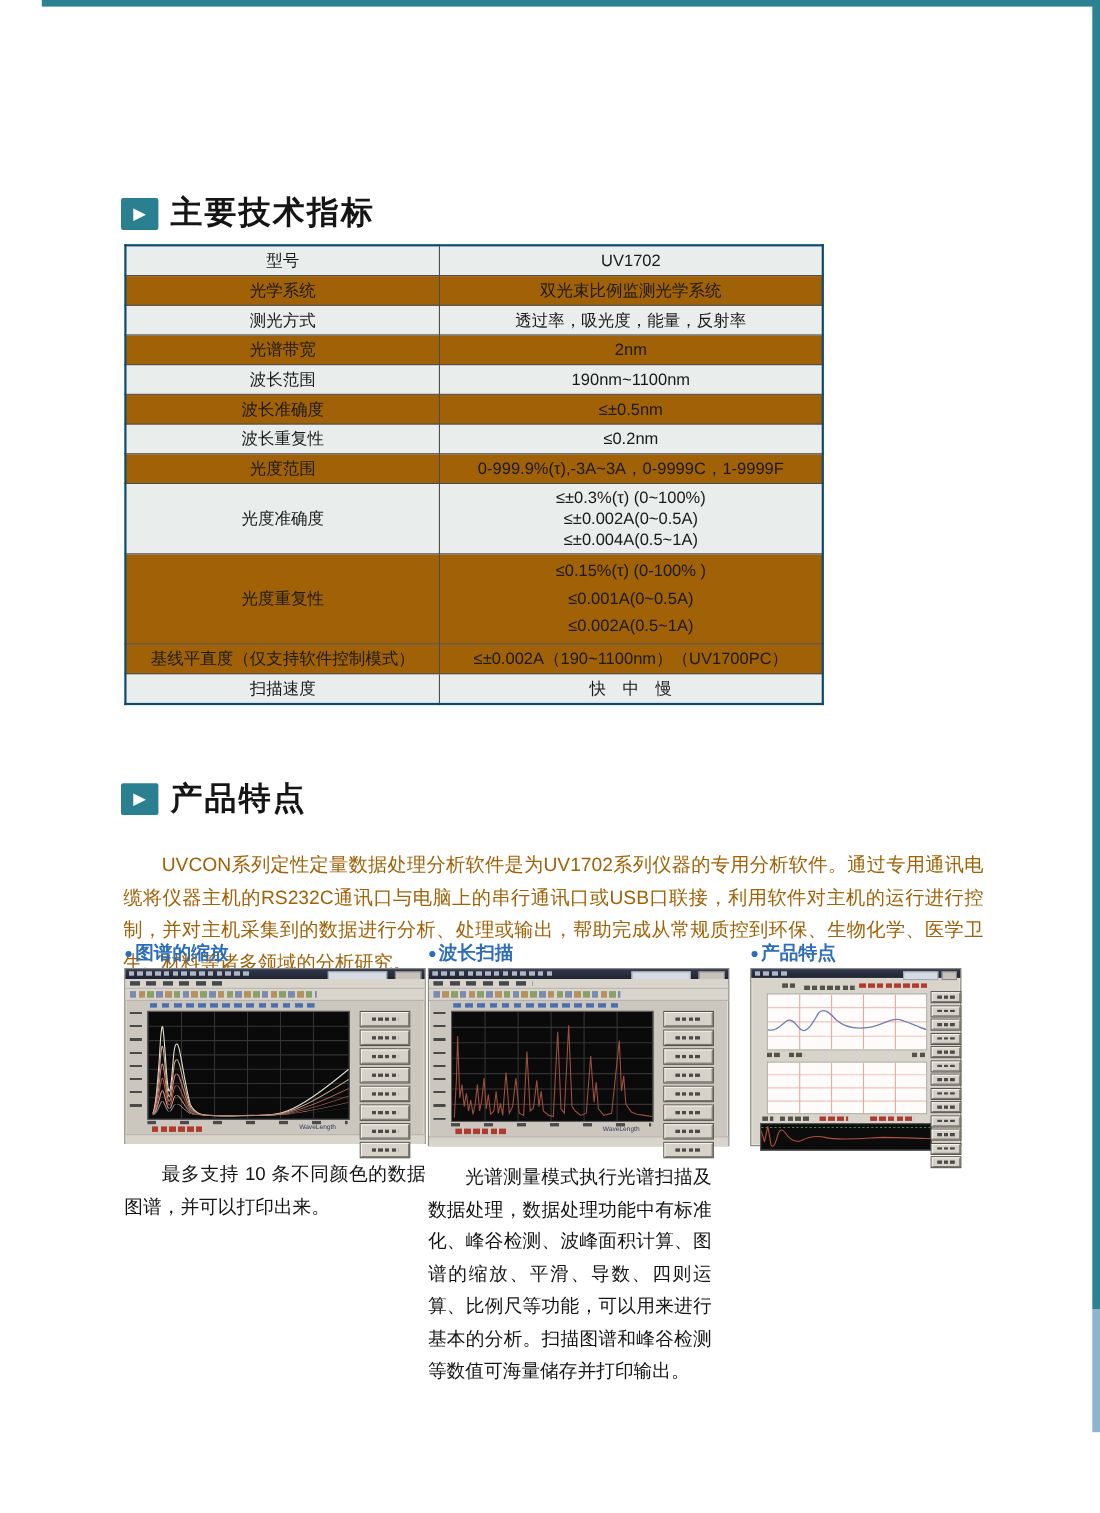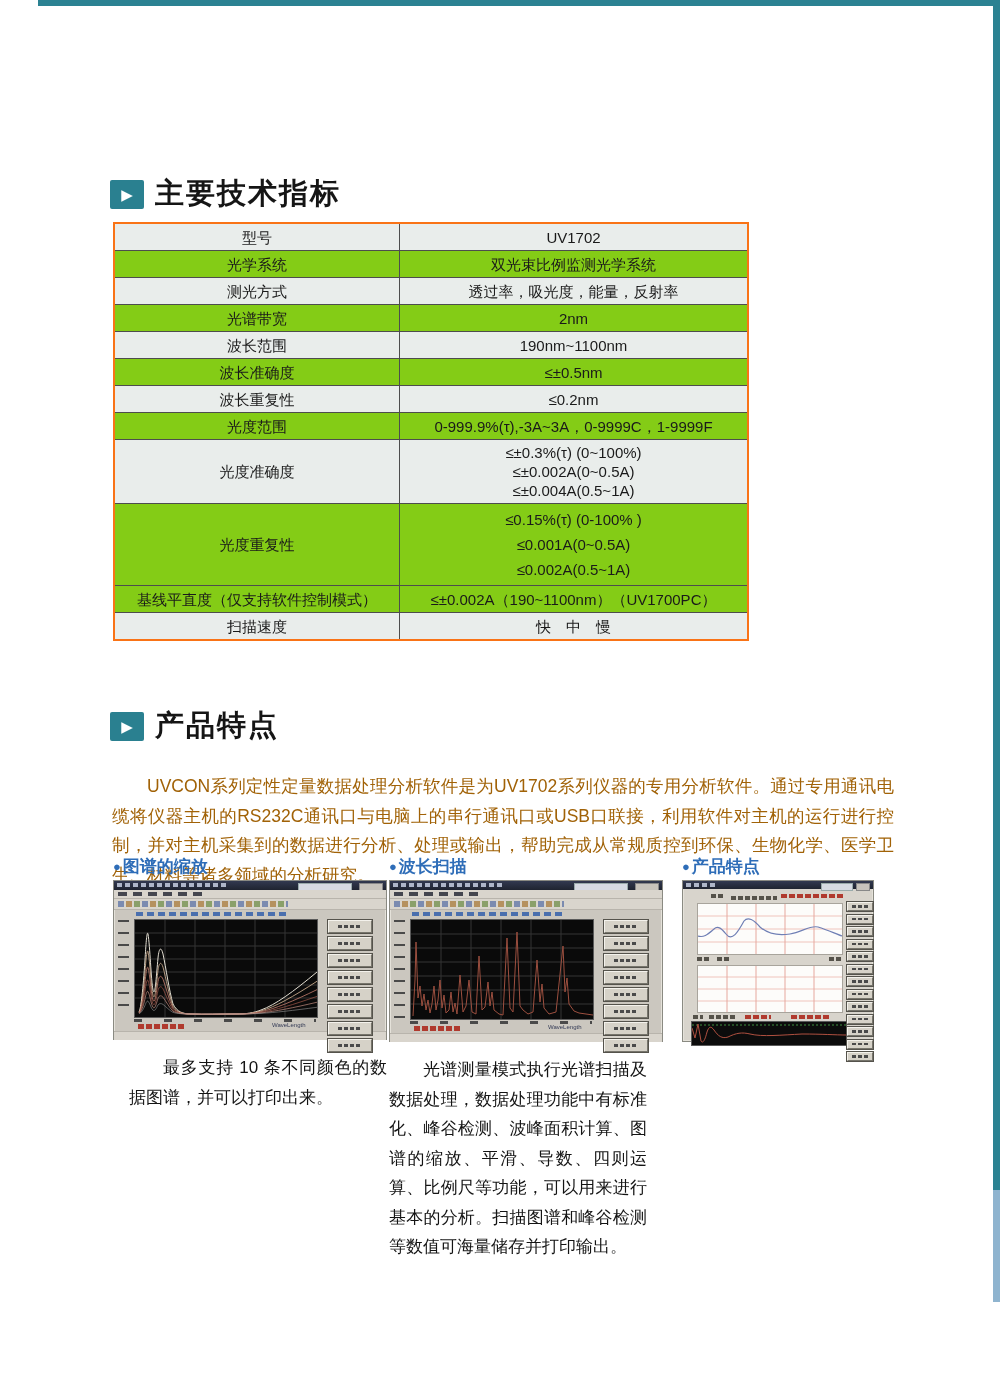--- a/index.html
+++ b/index.html
@@ -12,26 +12,26 @@
   .right-rule-light{position:absolute;right:0;top:1190px;width:7px;height:112px;background:#8fb4cf;}
 
   
   .sec-head{position:absolute;display:flex;align-items:center;gap:11px;}
   .sec-head .h-icon{width:34px;height:29px;background:#2a8090;border-radius:2px;display:flex;
        align-items:center;justify-content:center;color:#fff;font-size:15px;line-height:1;}
   .sec-head .h-title{font-size:29px;font-weight:bold;color:#151515;letter-spacing:2px;}
 
   
   table.specs{position:absolute;left:113px;top:222px;width:636px;border-collapse:collapse;
-       border:2px solid #f97316;table-layout:fixed;}
+       border:2px solid #0c4a6e;table-layout:fixed;}
   table.specs td{border:1px solid #4d4d4d;font-size:15px;text-align:center;vertical-align:middle;
        padding:3px 6px;color:#1a1a1a;}
   table.specs .label-cell{width:272px;}
   table.specs tr.shaded td{background:#e9edeb;}
-  table.specs tr td{background:#84cc16;height:20px;line-height:19px;}
+  table.specs tr td{background:#a16207;height:20px;line-height:19px;}
   table.specs .vline{line-height:19px;text-align:center;}
   table.specs tr.tall .vline{line-height:25px;}
 
   
   .subtitle{position:absolute;left:148px;top:746px;font-size:17px;font-weight:bold;color:#4285c5;}
   .paragraph{position:absolute;left:112px;top:772px;width:782px;font-size:17.5px;line-height:29.5px;
        text-align:justify;text-indent:2em;color:#a16207;}
   .feature{position:absolute;}
   .f-label{display:flex;align-items:center;gap:2px;font-size:17px;font-weight:bold;color:#2e6db8;height:20px;}
   .f-label .bullet{font-size:13px;}
@@ -230,21 +230,21 @@
           <div class="mini-btn"></div>
             <div class="mini-btn"></div>
             <div class="mini-btn"></div>
           <div class="mini-btn"></div>
             <div class="mini-btn"></div>
         </div>
         <span class="redtext" style="left:24px;top:114px;width:46px;"></span>
       </div>
       <div class="statusbar"></div>
     </div>
-    <p class="caption" style="margin:13px 0 0 16px;">最多支持 10 条不同颜色的数据图谱，并可以打印出来。</p>
+    <p class="caption" style="margin:13px 0 0 0;">最多支持 10 条不同颜色的数据图谱，并可以打印出来。</p>
   </div>
 
   <div class="feature" style="left:389px;top:856px;width:274px;">
     <div class="f-label">
       <span class="bullet">●</span>
       <span>波长扫描</span>
     </div>
     <div class="shot" style="width:272px;height:160px;">
       <div class="tb">
         <span class="t-text"></span>

